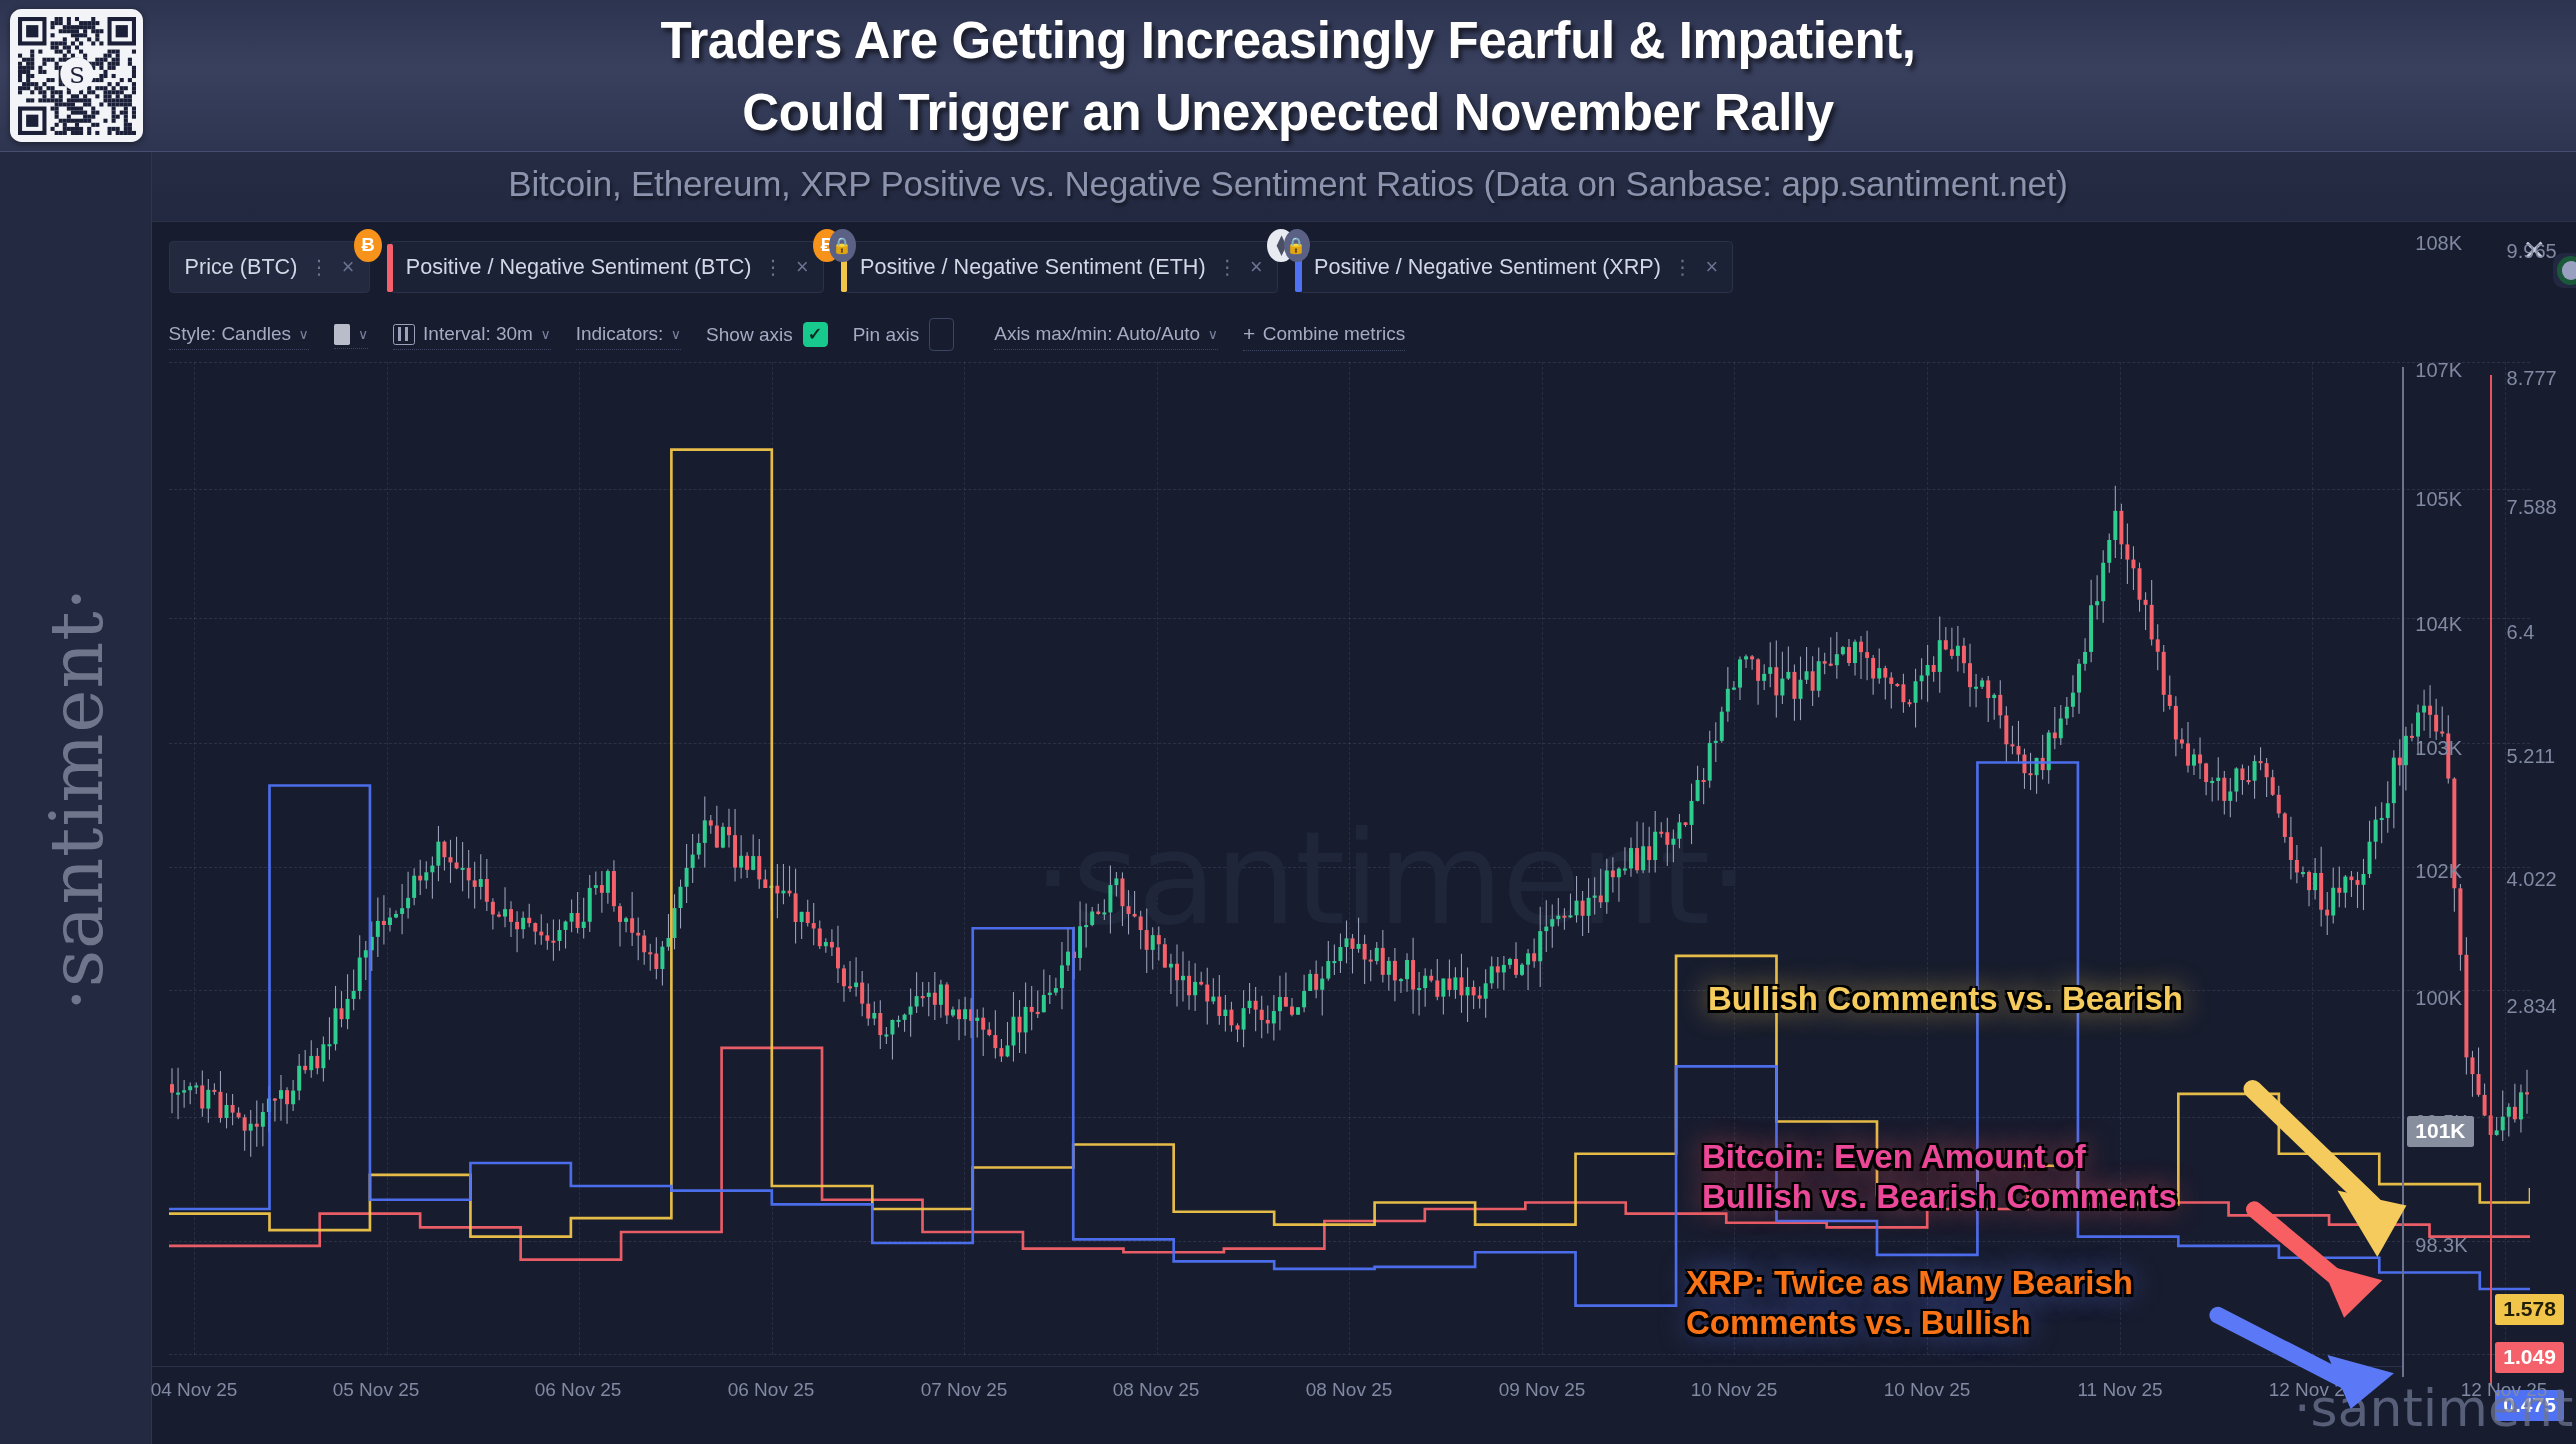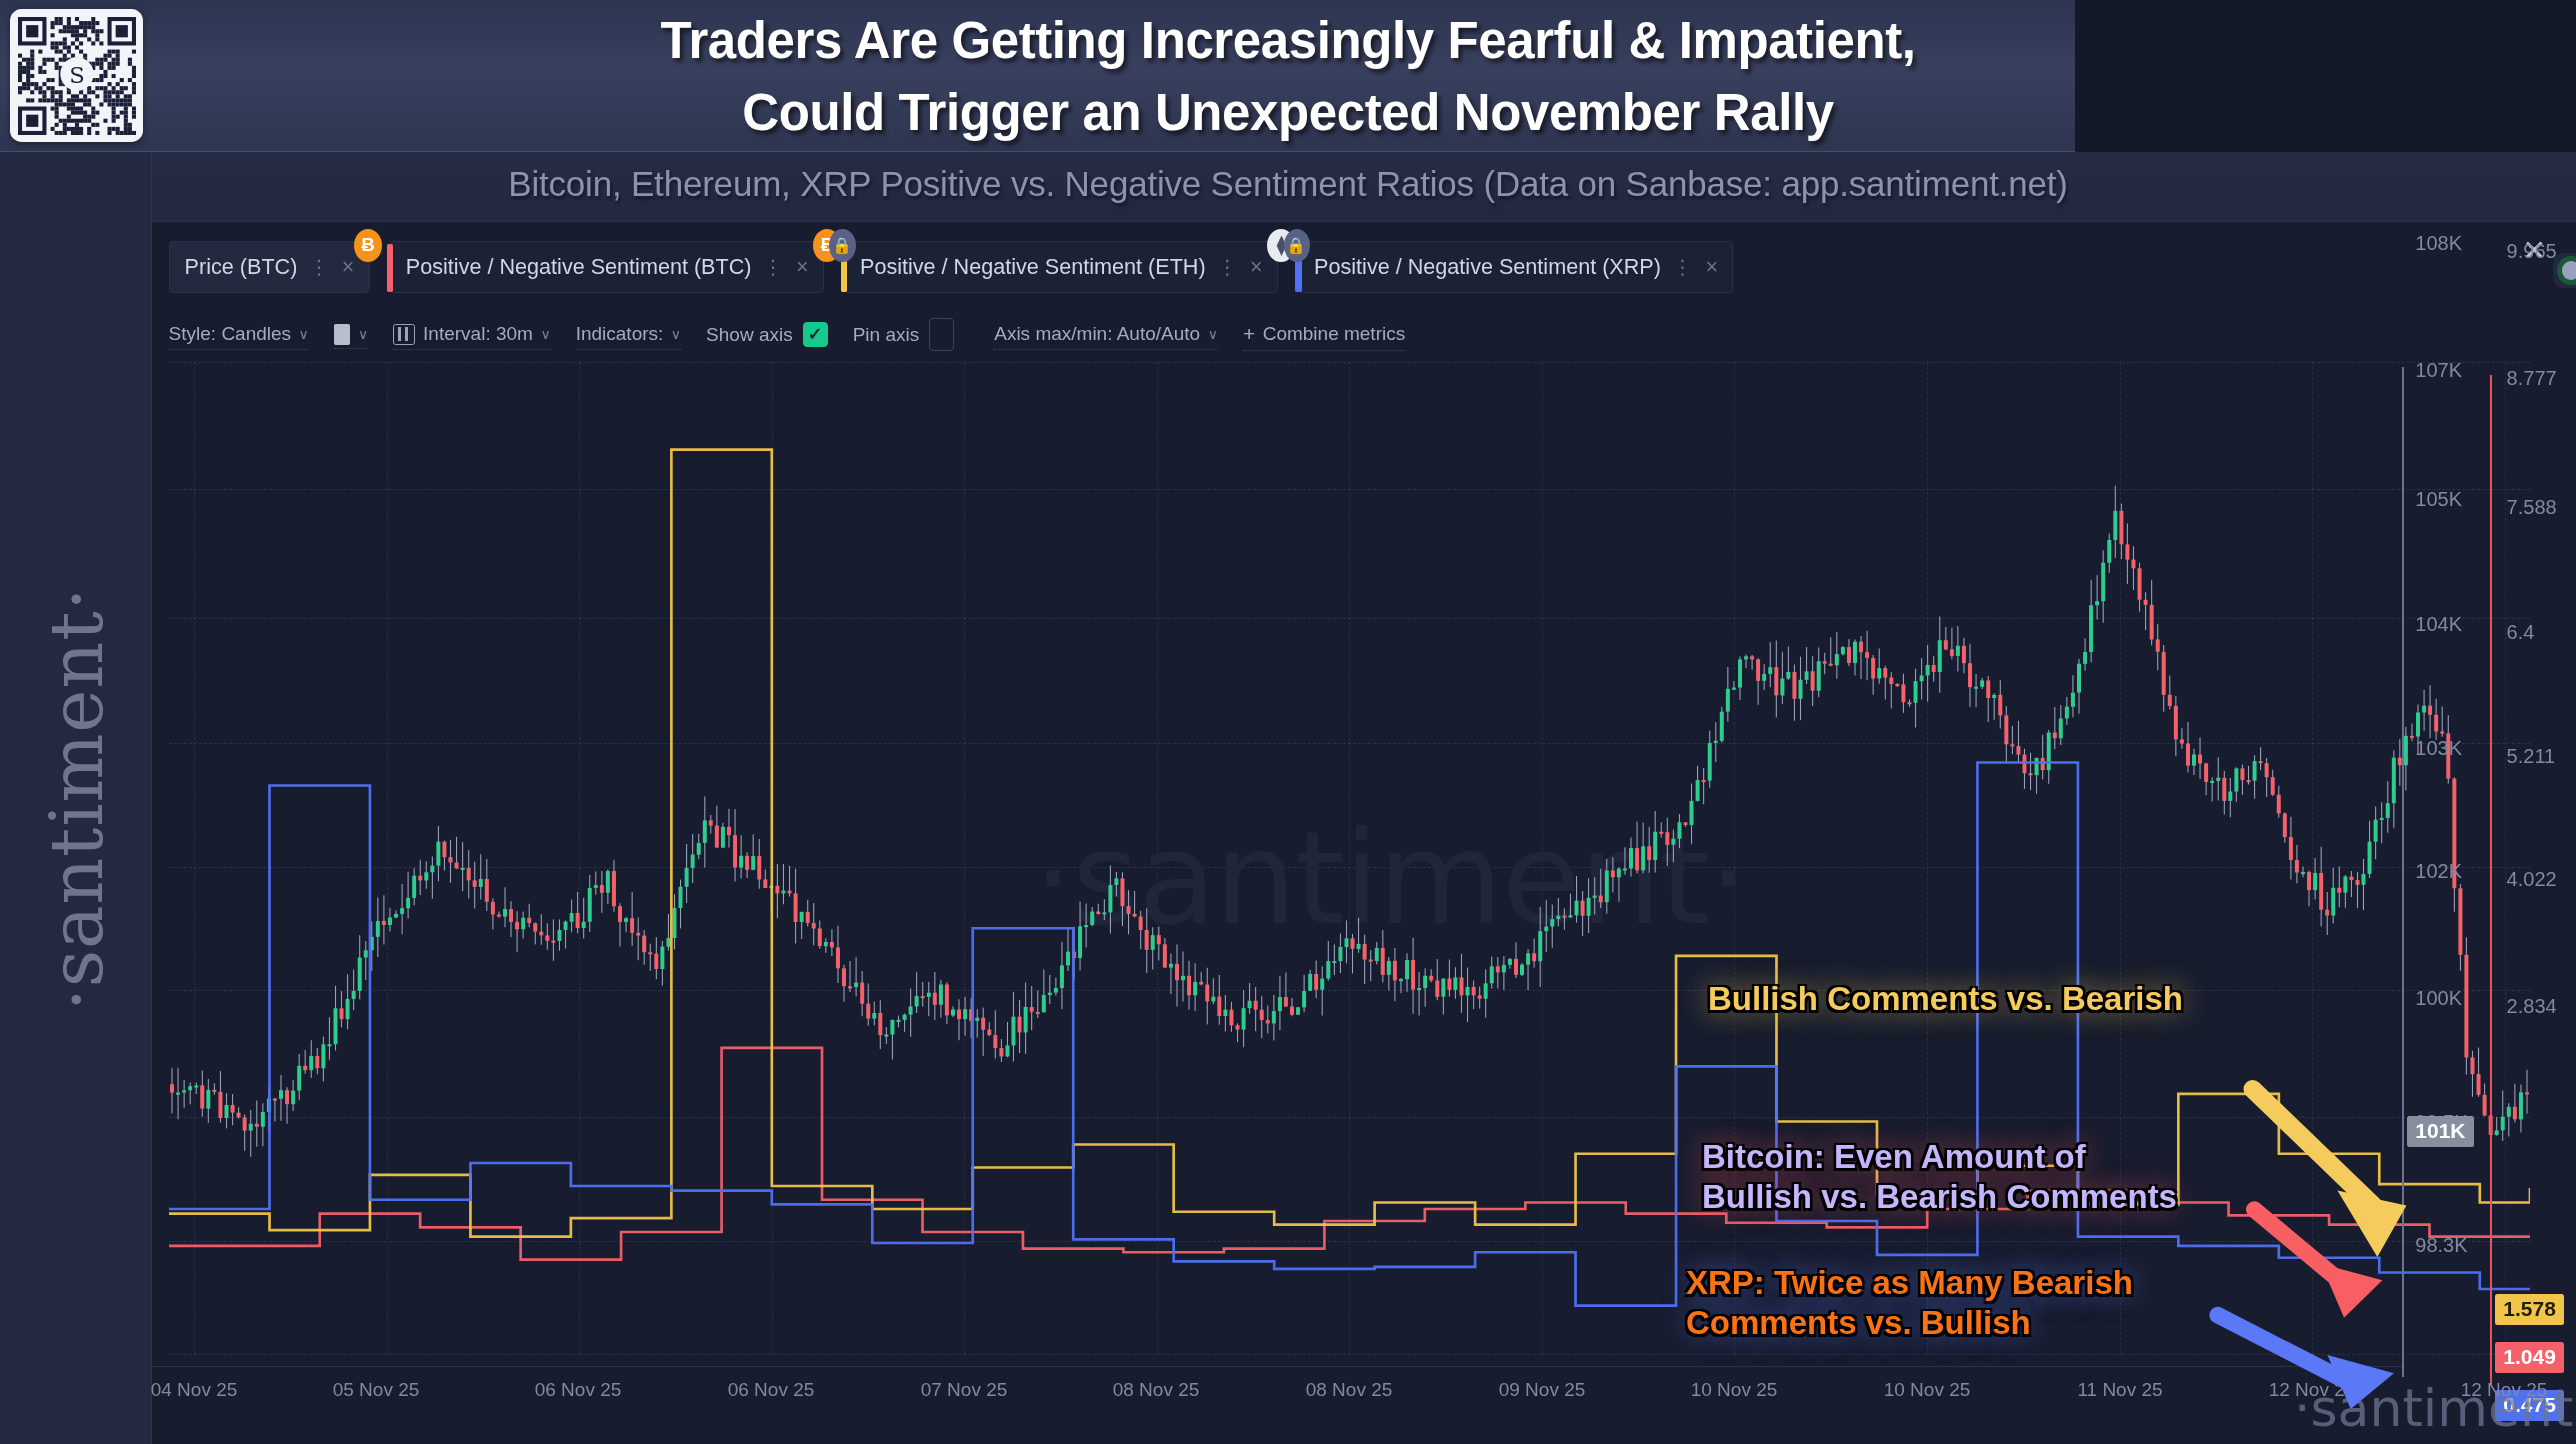--- a/index.html
+++ b/index.html
@@ -6,21 +6,21 @@
   html, body {
     width: 2576px; height: 1445px;
     background: #151a2b;
     font-family: "Liberation Sans", sans-serif;
     overflow: hidden;
   }
   #root { position: relative; width: 2576px; height: 1445px; background: #141929; }
 
   
   .header {
-    position: absolute; left: 0; top: 0; width: 2075px; height: 152px;
+    position: absolute; left: 0; top: 0; width: 2576px; height: 152px;
     background: linear-gradient(180deg, #2d3450 0%, #39405e 45%, #2e3550 100%);
     border-bottom: 0.8px solid #464f70;
   }
   .header-title {
     position: absolute; left: 0; top: 5px; width: 2576px;
     text-align: center;
     font-size: 51px; font-weight: bold; color: #ffffff;
     line-height: 1.42; letter-spacing: -0.4px;
     text-shadow: 3.3px 4.2px 4.2px rgba(0,0,0,.55);
   }
@@ -170,21 +170,21 @@
   }
 
   
   .anno { position: absolute; white-space: nowrap; font-weight: bold; line-height: 1.22; }
   .anno-eth {
     left: 1708px; top: 979px; font-size: 33px; color: #f4cb5c;
     text-shadow: 0 0 3.3px #000, 2.5px 2.5px 0 #000, -2.5px 2.5px 0 #000, 2.5px -2.5px 0 #000, -2.5px -2.5px 0 #000,
                  0 0 28px rgba(244,203,92,.85);
   }
   .anno-btc {
-    left: 1702px; top: 1137px; font-size: 33px; color: #c4b5fd;
+    left: 1702px; top: 1137px; font-size: 33px; color: #ec4899;
     text-shadow: 0 0 3.3px #000, 2.5px 2.5px 0 #000, -2.5px 2.5px 0 #000, 2.5px -2.5px 0 #000, -2.5px -2.5px 0 #000,
                  0 0 28px rgba(247,95,99,.8);
   }
   .anno-xrp {
     left: 1686px; top: 1263px; font-size: 33px; color: #f97316;
     text-shadow: 0 0 3.3px #000, 2.5px 2.5px 0 #000, -2.5px 2.5px 0 #000, 2.5px -2.5px 0 #000, -2.5px -2.5px 0 #000,
                  0 0 28px rgba(109,132,248,.8);
   }
   .arrows { position: absolute; left: 0; top: 0; width: 2576px; height: 1445px; pointer-events: none; }
 </style>

